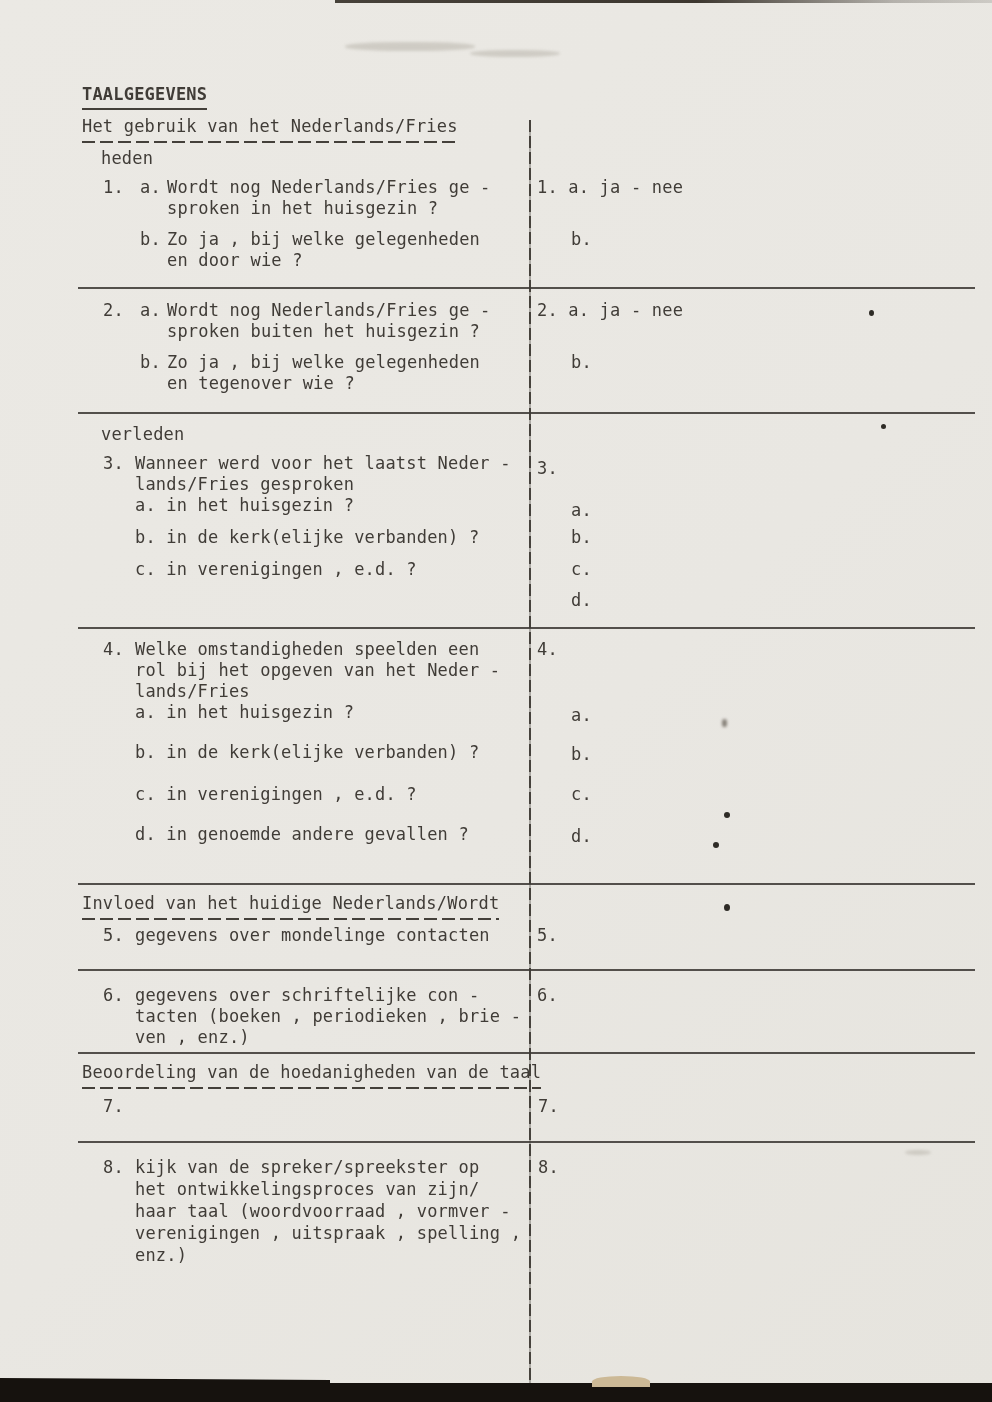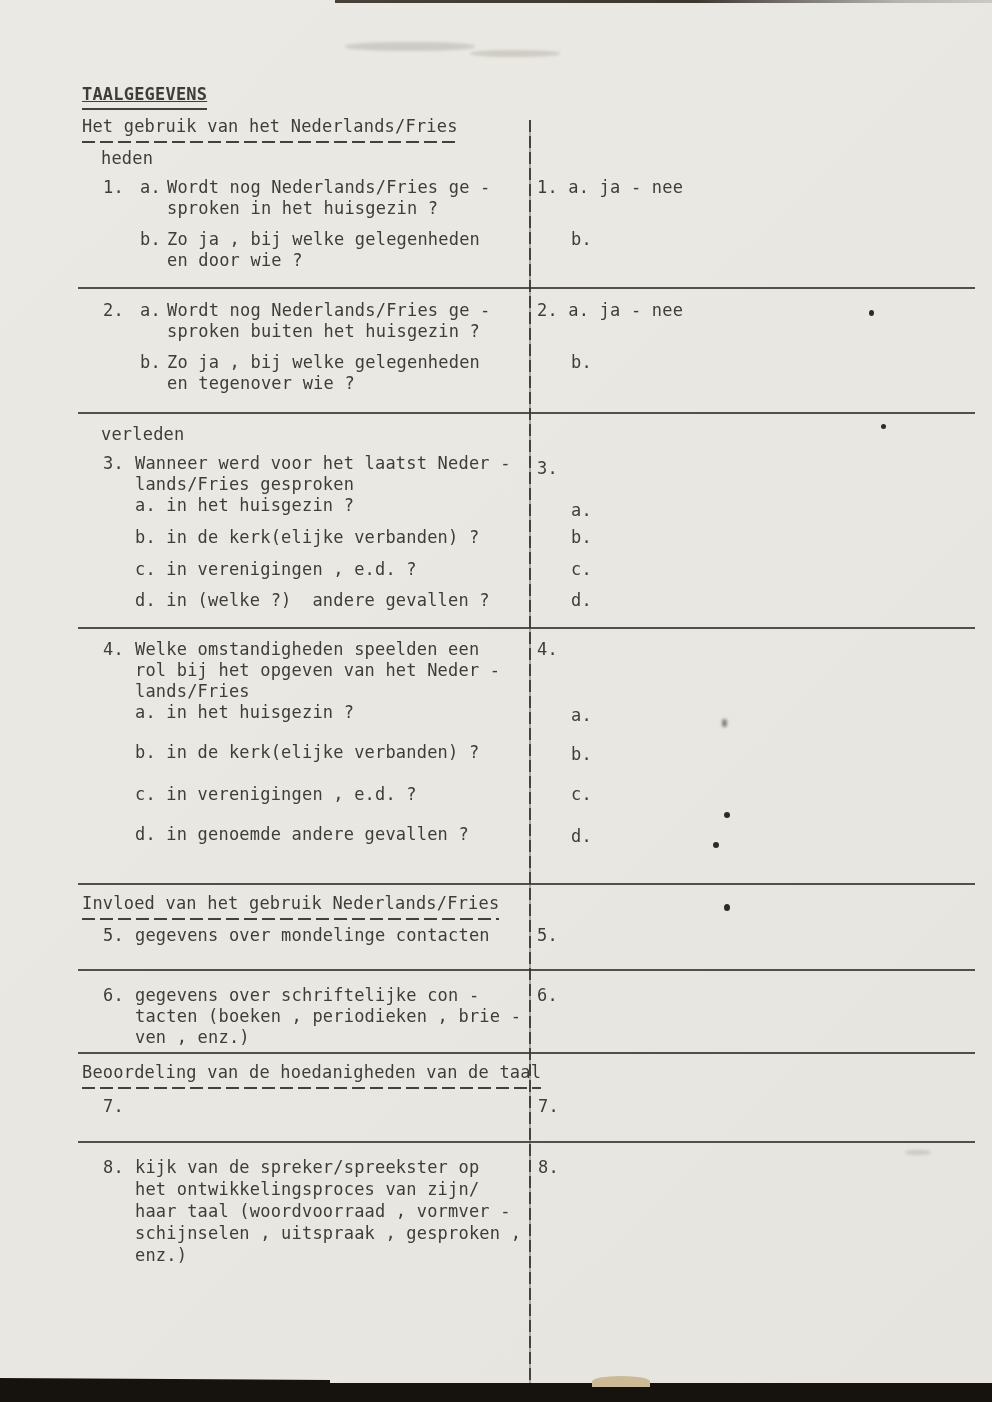--- a/index.html
+++ b/index.html
@@ -11,21 +11,21 @@
     font-family:"DejaVu Sans Mono","Liberation Mono",monospace;
     color:#403c37;
   }
   .t{
     position:absolute;
     font-size:17px;line-height:21px;
     letter-spacing:.2px;
     white-space:pre;
     color:#403c37;
   }
-  .bold{font-weight:bold;text-decoration:underline;}
+  .bold{font-weight:bold;}
   .u-solid{border-bottom:2px solid #44403a;padding-bottom:3px;}
   .u-dash{
     padding-bottom:6px;
     background-image:repeating-linear-gradient(90deg,#44403a 0 13px,transparent 13px 18px);
     background-repeat:repeat-x;
     background-position:0 100%;
     background-size:100% 2px;
   }
   .hr{position:absolute;left:78px;width:897px;height:2px;background:#3d3a35;opacity:.88;}
   .vline{
@@ -85,21 +85,20 @@
   <div class="hr" style="top:412px;"></div>
 
   <div class="t" style="left:101px;top:424px;">verleden</div>
   <div class="speck" style="left:881px;top:424px;width:5px;height:5px;"></div>
   <div class="t" style="left:103px;top:453px;">3.</div>
   <div class="t" style="left:135px;top:453px;">Wanneer werd voor het laatst Neder -</div>
   <div class="t" style="left:135px;top:474px;">lands/Fries gesproken</div>
   <div class="t" style="left:135px;top:495px;">a. in het huisgezin ?</div>
   <div class="t" style="left:135px;top:527px;">b. in de kerk(elijke verbanden) ?</div>
   <div class="t" style="left:135px;top:559px;">c. in verenigingen , e.d. ?</div>
-  <div class="t" style="left:135px;top:590px;">d. in (welke ?)  andere gevallen ?</div>
   <div class="t" style="left:537px;top:458px;">3.</div>
   <div class="t" style="left:571px;top:500px;">a.</div>
   <div class="t" style="left:571px;top:527px;">b.</div>
   <div class="t" style="left:571px;top:559px;">c.</div>
   <div class="t" style="left:571px;top:590px;">d.</div>
 
   <div class="hr" style="top:627px;"></div>
 
   <div class="t" style="left:103px;top:639px;">4.</div>
   <div class="t" style="left:135px;top:639px;">Welke omstandigheden speelden een</div>
@@ -113,21 +112,21 @@
   <div class="t" style="left:571px;top:705px;">a.</div>
   <div class="t" style="left:571px;top:744px;">b.</div>
   <div class="t" style="left:571px;top:784px;">c.</div>
   <div class="t" style="left:571px;top:826px;">d.</div>
   <div class="faint" style="left:722px;top:719px;width:5px;height:8px;opacity:.8;background:#6d675e;"></div>
   <div class="speck" style="left:724px;top:812px;width:6px;height:6px;"></div>
   <div class="speck" style="left:713px;top:842px;width:6px;height:6px;"></div>
 
   <div class="hr" style="top:883px;"></div>
 
-  <div class="t u-dash" style="left:82px;top:893px;">Invloed van het gebruik Nederlands/Fries</div>
+  <div class="t u-dash" style="left:82px;top:893px;">Invloed van het huidige Nederlands/Wordt</div>
   <div class="speck" style="left:724px;top:904px;width:6px;height:7px;"></div>
 
   <div class="t" style="left:103px;top:925px;">5.</div>
   <div class="t" style="left:135px;top:925px;">gegevens over mondelinge contacten</div>
   <div class="t" style="left:537px;top:925px;">5.</div>
 
   <div class="hr" style="top:969px;"></div>
 
   <div class="t" style="left:103px;top:985px;">6.</div>
   <div class="t" style="left:135px;top:985px;text-align:right;">gegevens over schriftelijke con -</div>
@@ -141,21 +140,21 @@
 
   <div class="t" style="left:103px;top:1096px;">7.</div>
   <div class="t" style="left:538px;top:1096px;">7.</div>
 
   <div class="hr" style="top:1141px;"></div>
 
   <div class="t" style="left:103px;top:1157px;">8.</div>
   <div class="t" style="left:135px;top:1179px;">het ontwikkelingsproces van zijn/</div>
   <div class="t" style="left:135px;top:1157px;">kijk van de spreker/spreekster op</div>
   <div class="t" style="left:135px;top:1201px;">haar taal (woordvoorraad , vormver -</div>
-  <div class="t" style="left:135px;top:1223px;">schijnselen , uitspraak , gesproken ,</div>
+  <div class="t" style="left:135px;top:1223px;">verenigingen , uitspraak , spelling ,</div>
   <div class="t" style="left:135px;top:1245px;">enz.)</div>
   <div class="t" style="left:538px;top:1157px;">8.</div>
 
   <div class="bottom-edge-rise"></div>
   <div class="bottom-edge"></div>
   <div class="bottom-bump"></div>
 
 </div>
 
 </body></html>

